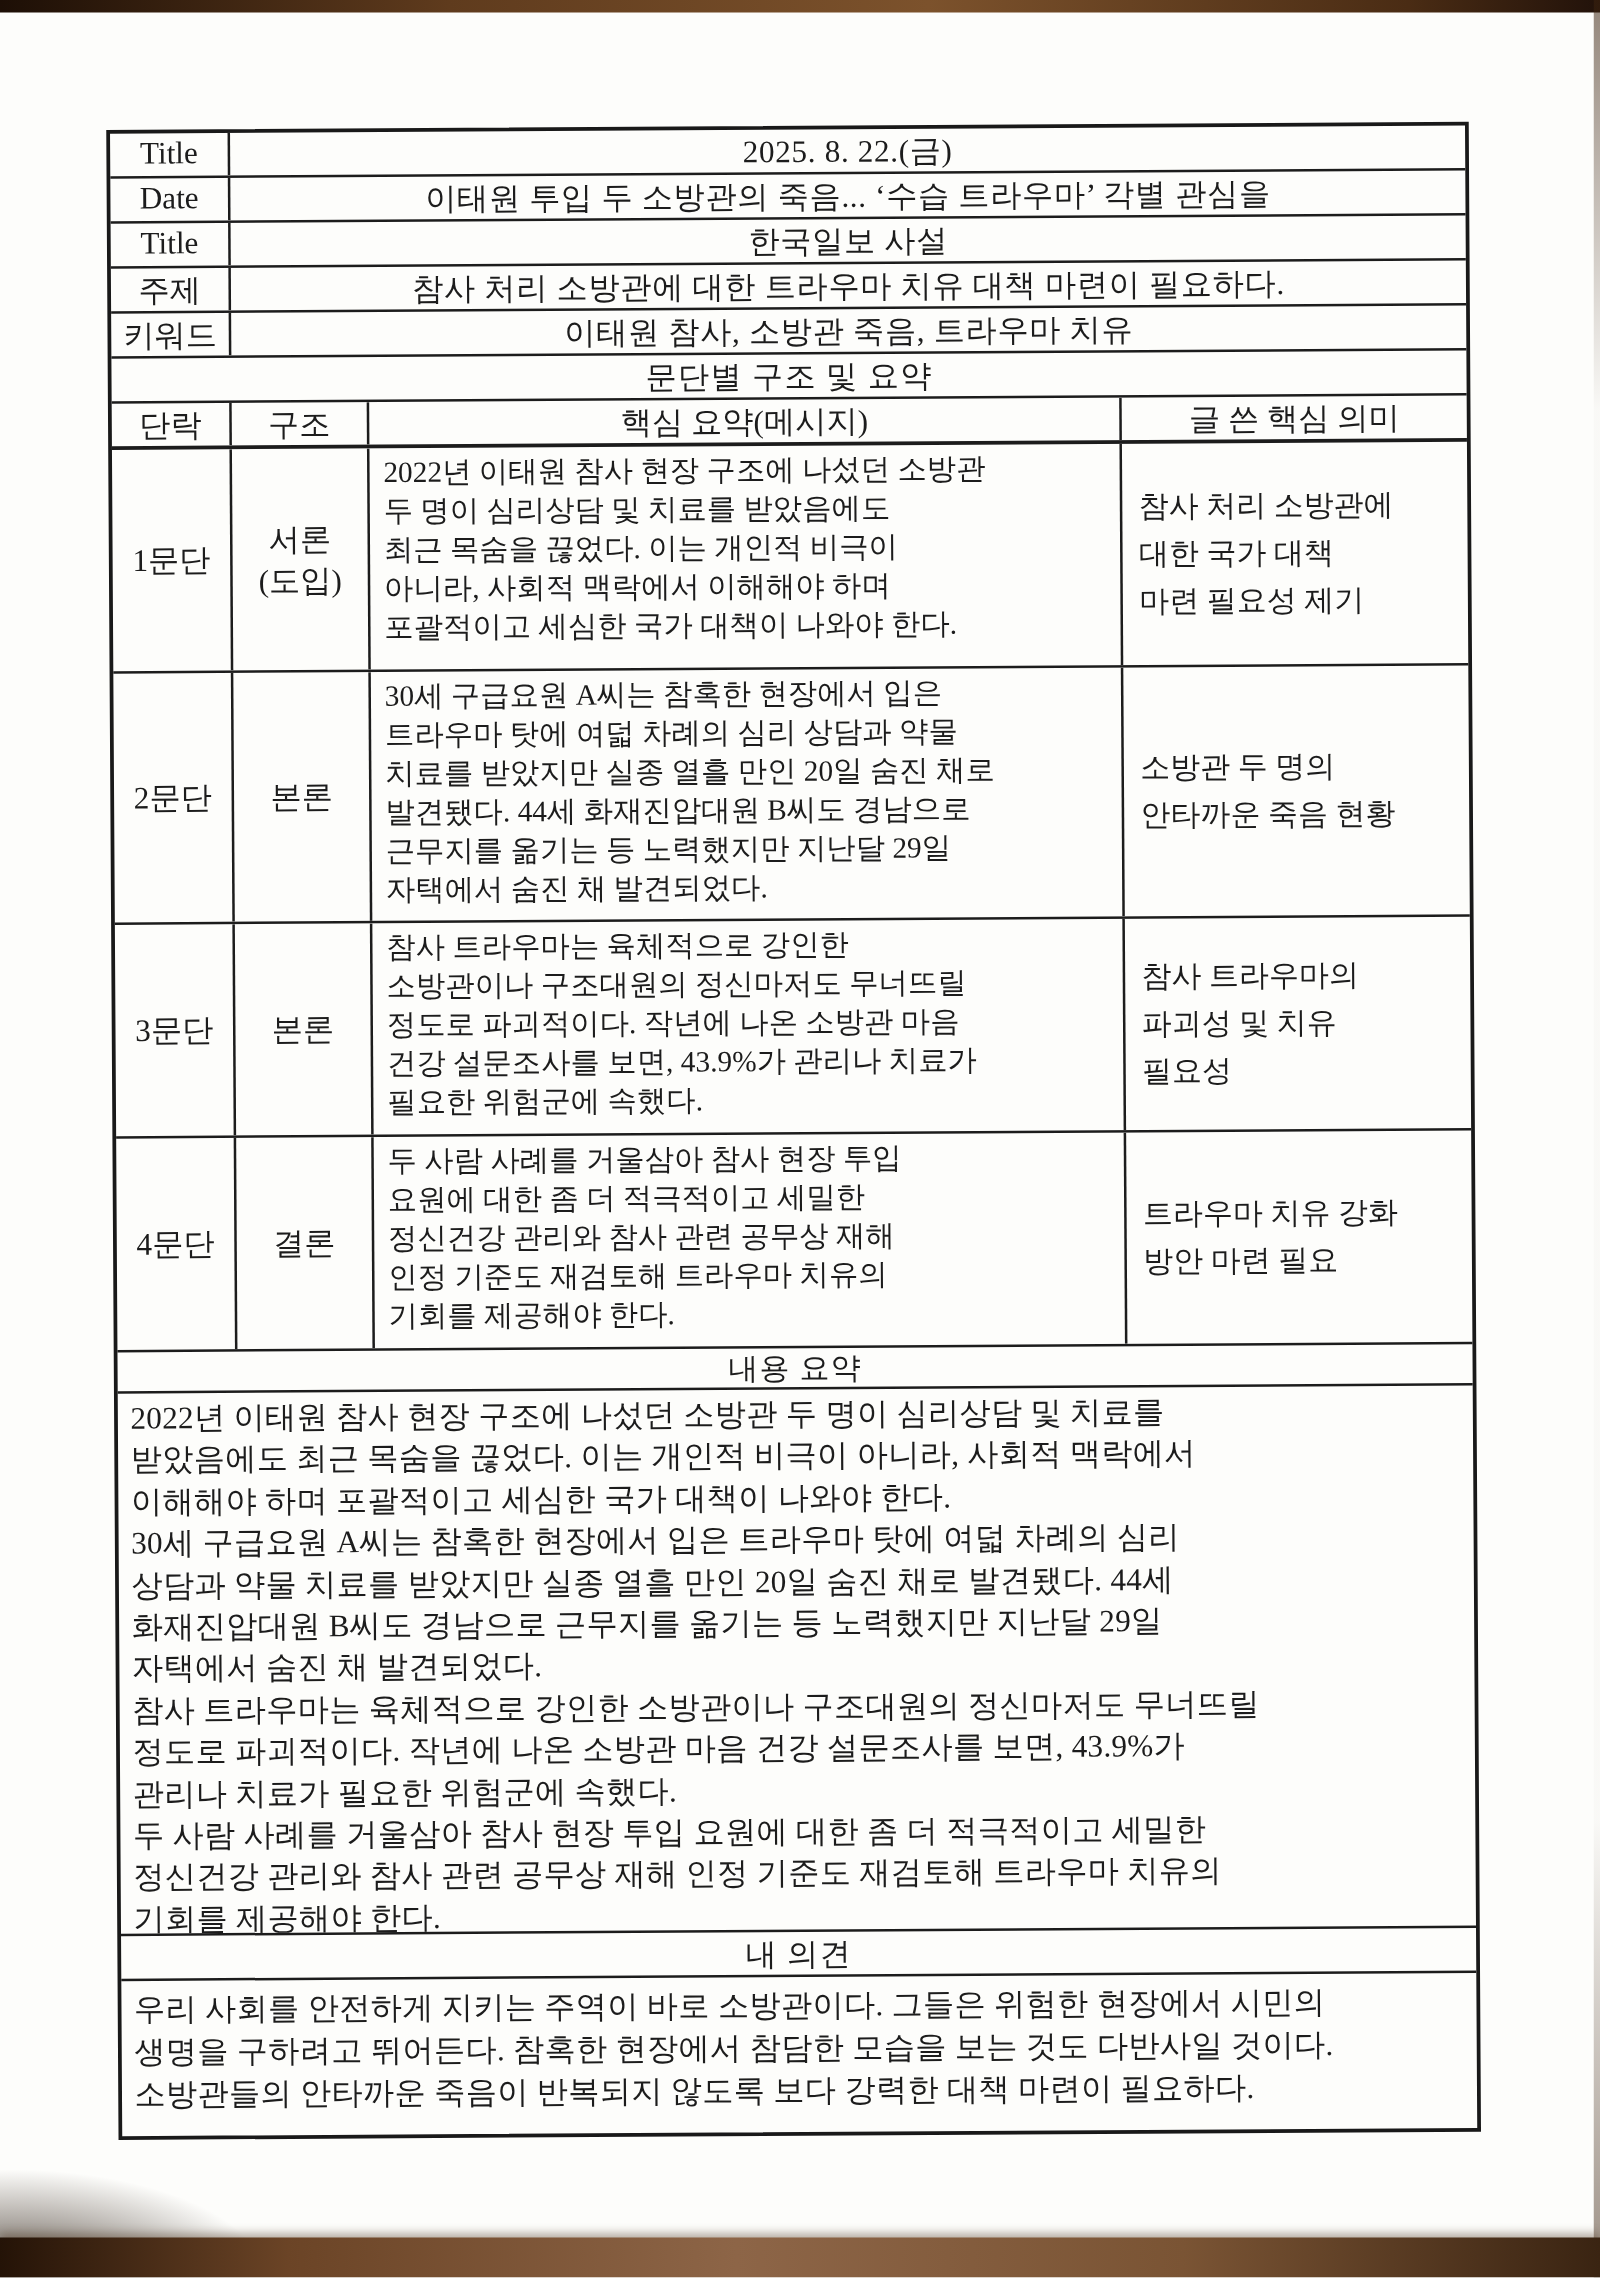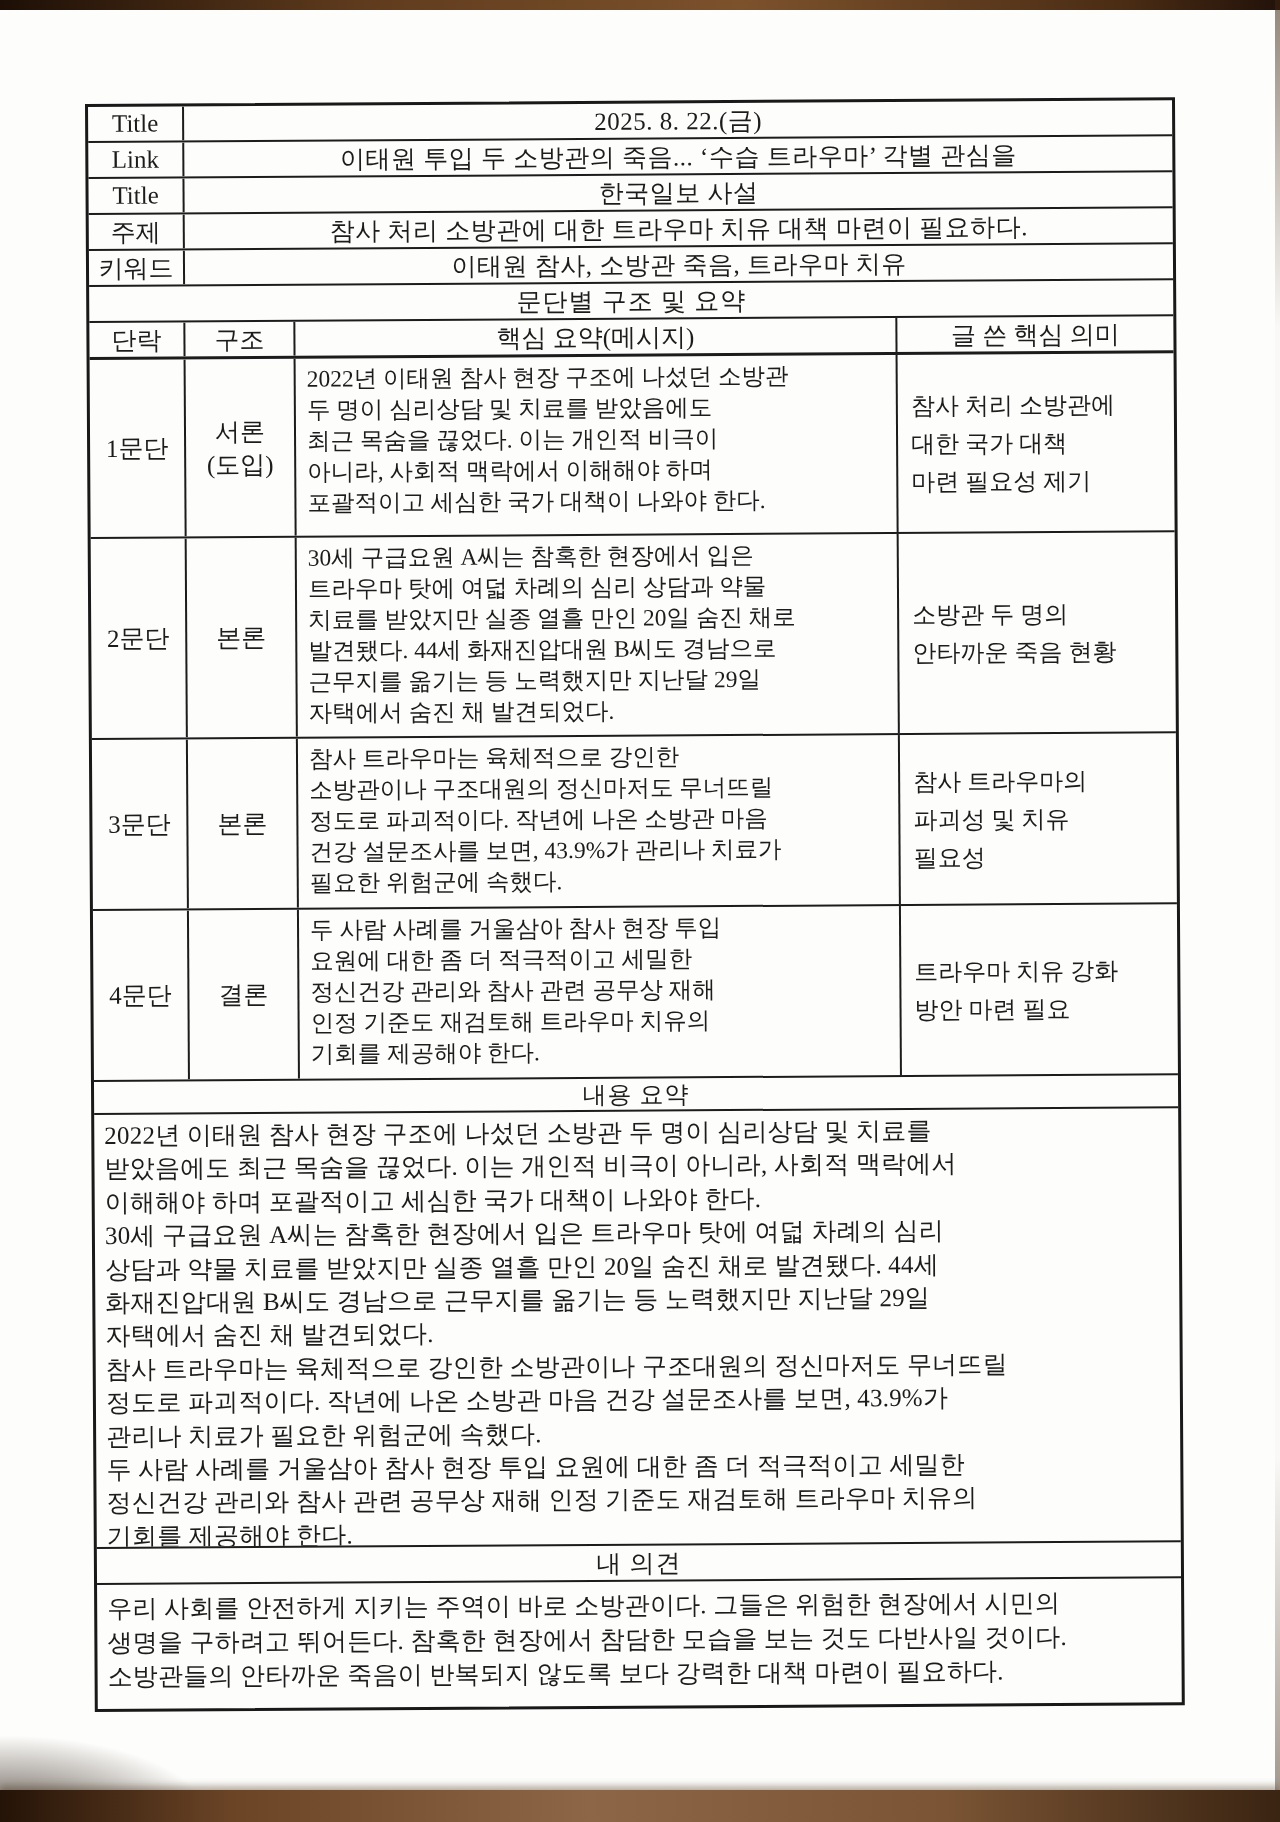--- a/index.html
+++ b/index.html
@@ -94,21 +94,21 @@
 <div class="desk-top"></div>
 <div class="edge-right"></div>
 
 <div class="doc">
 
   <div class="row meta">
     <div class="label">Title</div>
     <div class="value">2025. 8. 22.(금)</div>
   </div>
   <div class="row meta">
-    <div class="label">Link</div>
+    <div class="label">Date</div>
     <div class="value">이태원 투입 두 소방관의 죽음... ‘수습 트라우마’ 각별 관심을</div>
   </div>
   <div class="row meta">
     <div class="label">Title</div>
     <div class="value">한국일보 사설</div>
   </div>
   <div class="row meta">
     <div class="label">주제</div>
     <div class="value">참사 처리 소방관에 대한 트라우마 치유 대책 마련이 필요하다.</div>
   </div>

